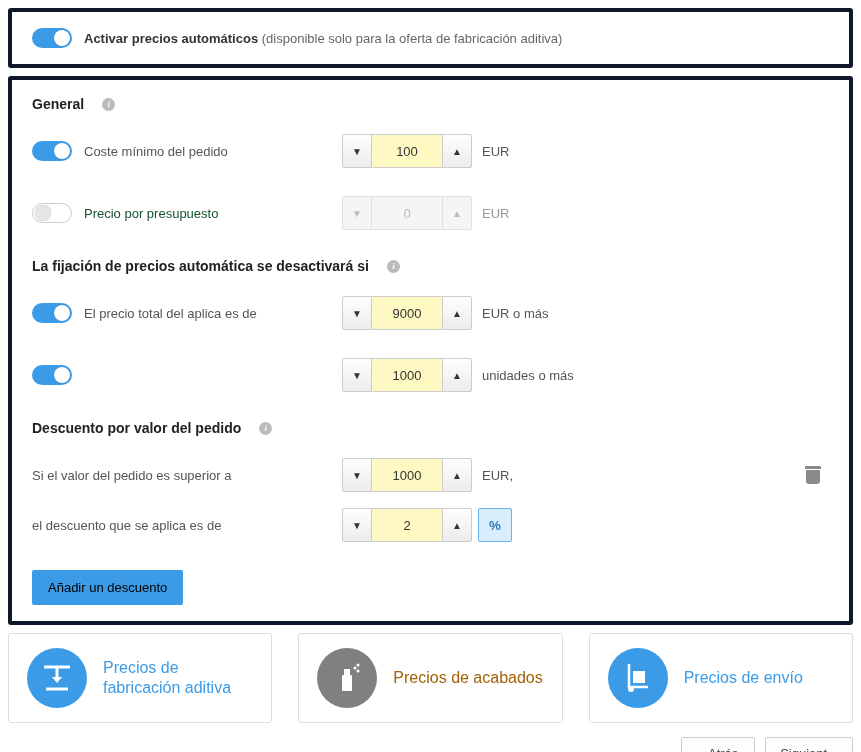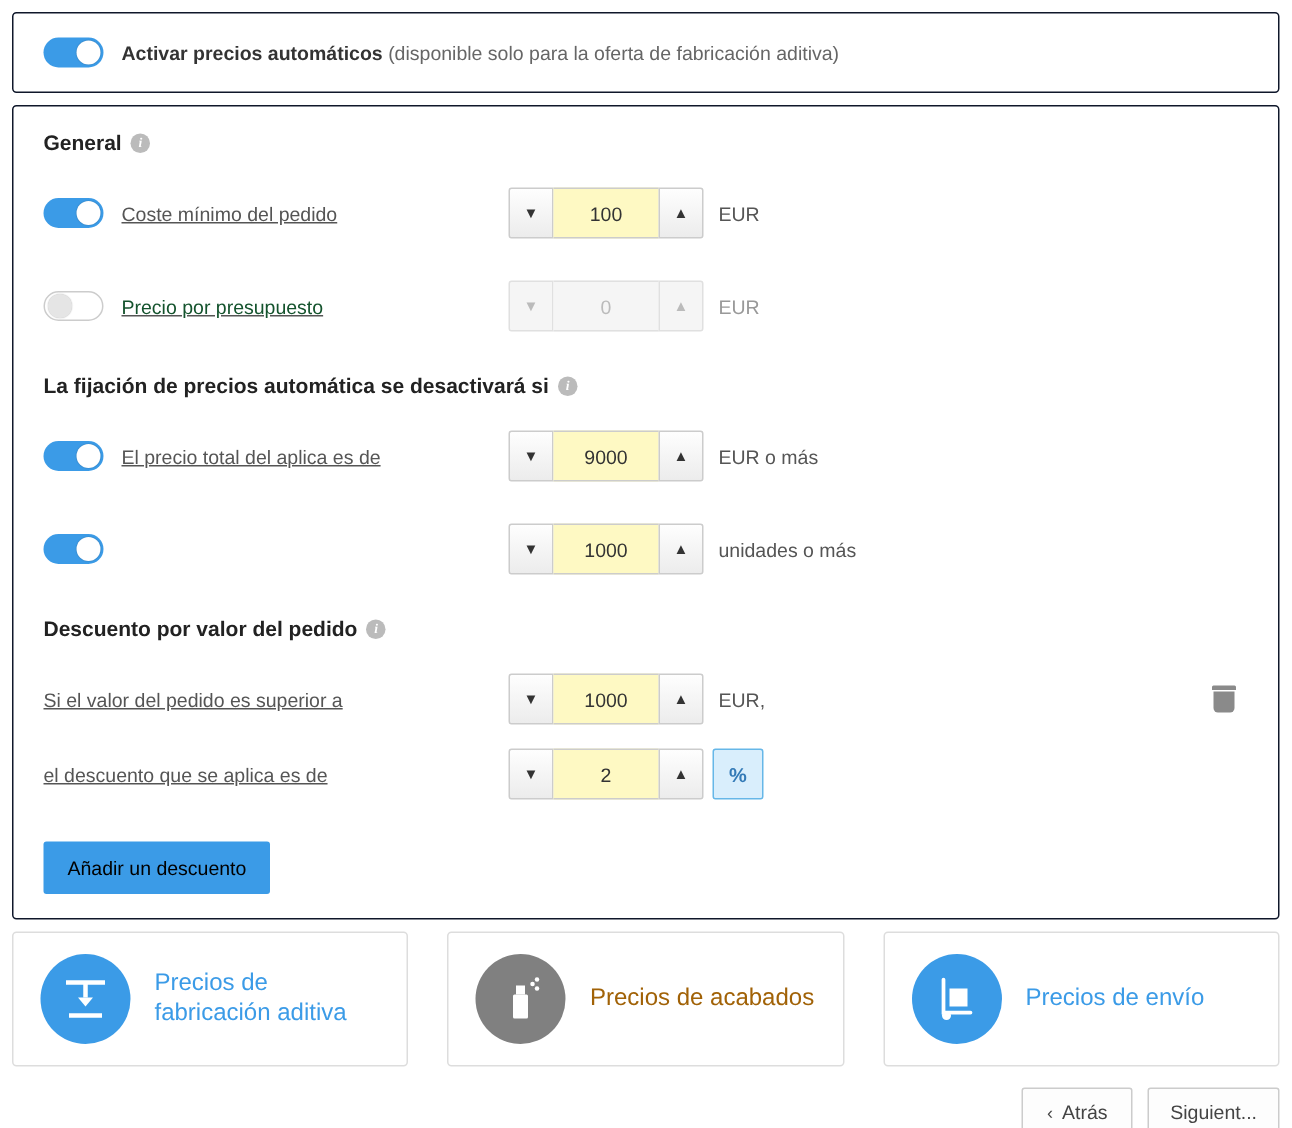--- a/index.html
+++ b/index.html
@@ -5,54 +5,53 @@
   * { box-sizing: border-box; margin: 0; padding: 0; }
   body {
     font-family: Arial, Helvetica, sans-serif;
     font-size: 13px;
     color: #333;
     background: #fff;
     width: 861px;
     padding: 8px;
   }
   .panel {
-    border: 1px solid #0f172a;
+    border: 4px solid #0f172a;
     border-radius: 3px;
     padding: 16px 20px;
     margin-bottom: 8px;
     background: #fff;
   }
   .row {
     display: flex;
     align-items: center;
     margin-bottom: 28px;
   }
   .row:last-child { margin-bottom: 0; }
   .section-head {
     font-weight: bold;
     font-size: 14px;
     color: #222;
     display: flex;
     align-items: center;
-    gap: 6px;
+    gap: 18px;
     margin-bottom: 22px;
   }
   .info-icon {
     width: 13px; height: 13px; border-radius: 50%;
     background: #bbb; color: #fff; font-size: 9px; font-style: italic;
     font-family: Georgia, serif; display:inline-flex;
     align-items:center; justify-content:center; font-weight:bold;
   }
   .label-col {
     flex: 0 0 310px;
     display: flex;
     align-items: center;
     gap: 12px;
     color: #555;
-    text-decoration: underline;
   }
   .label-col.no-toggle { padding-left: 0; }
   .toggle {
     position: relative;
     width: 40px; height: 20px;
     background: #3b9be7; border-radius: 20px;
     cursor: pointer;
   }
   .toggle::after {
     content:""; position:absolute; top:2px; right:2px;

